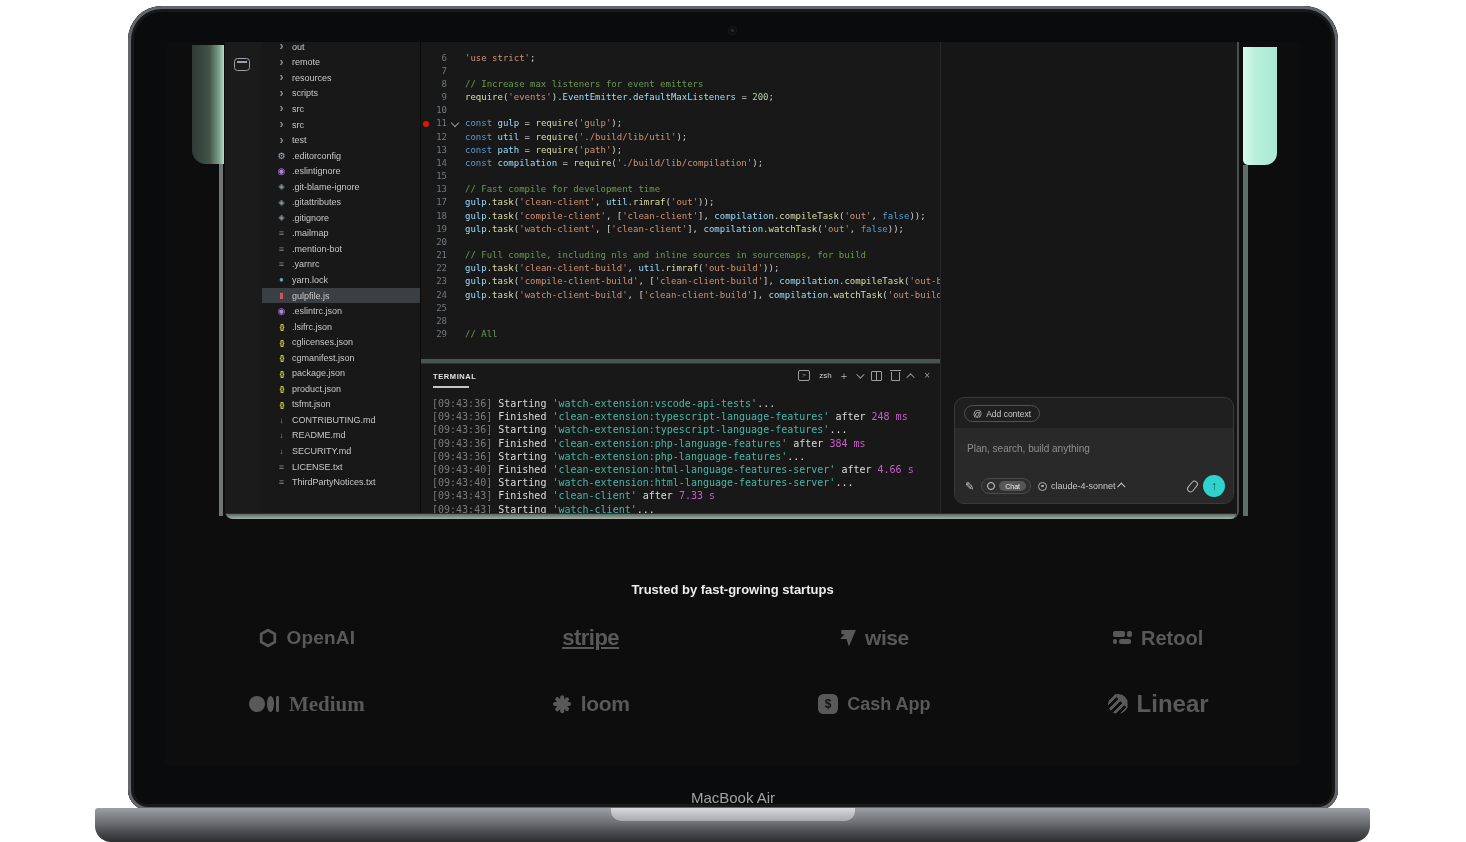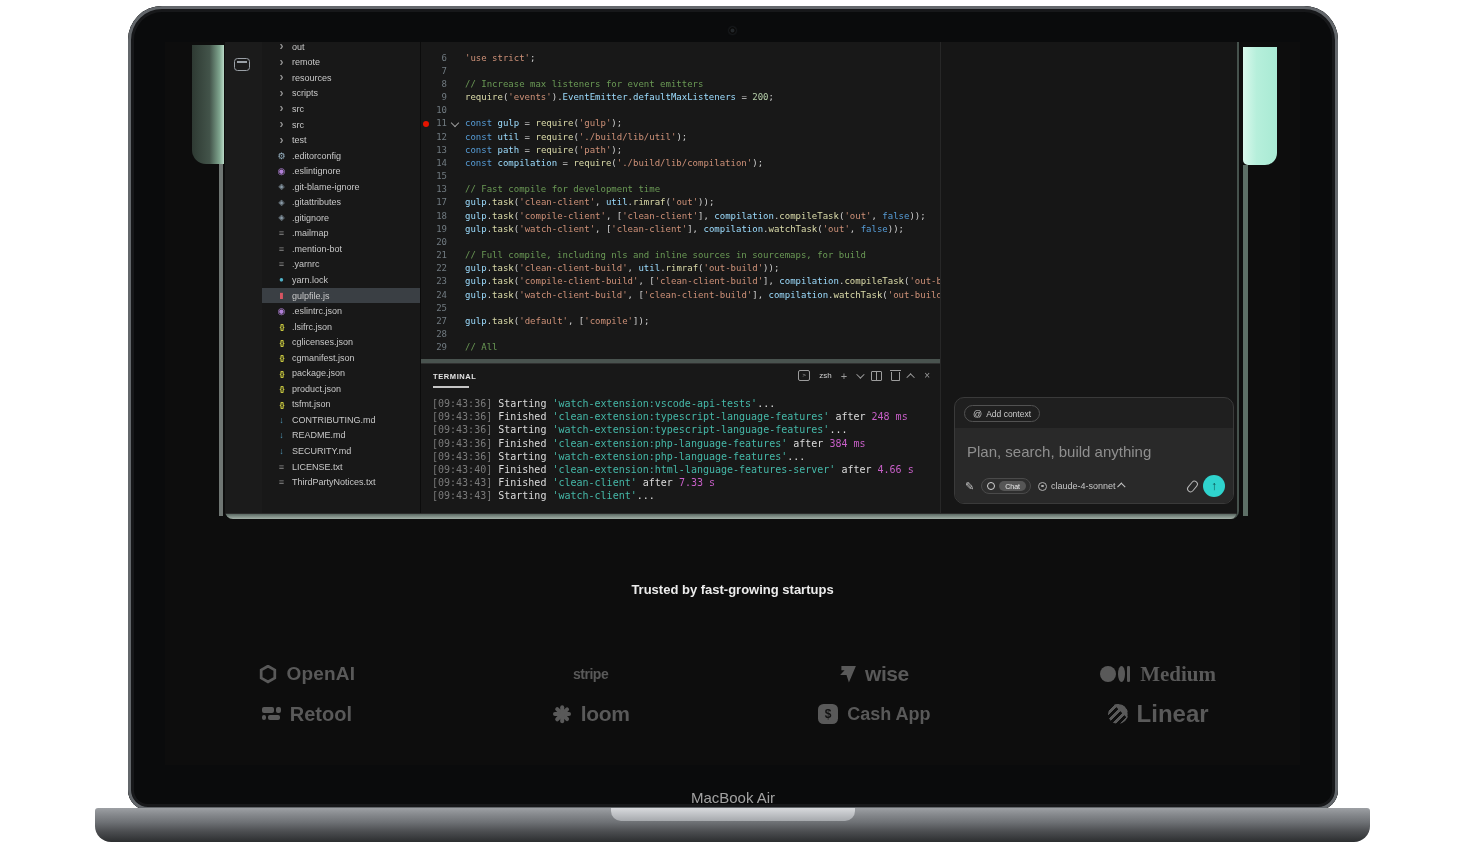--- a/index.html
+++ b/index.html
@@ -75,41 +75,41 @@
   #terminal-lines{position:absolute;left:11px;top:33px;font-family:"DejaVu Sans Mono",monospace;font-size:10px;}
   .term-line{height:13.2px;line-height:13.2px;white-space:pre;}
   .tt-t{color:#7a7a7a;}.tt-w{color:#dcdcdc;}.tt-c{color:#45b8a8;}.tt-d{color:#c75fc7;}
   
   .right-panel{position:absolute;left:715px;top:0;width:297px;height:472px;background:#161616;border-left:1px solid #272727;}
   .chat-card{position:absolute;left:13px;top:355px;width:280px;height:107px;background:#1f1f1f;border:1px solid #3a3a3a;border-radius:10px;box-sizing:border-box;}
   .ctx-pill{position:absolute;left:9px;top:7px;display:inline-flex;align-items:center;gap:4px;
     border:1px solid #525252;border-radius:9px;padding:2.5px 8px;font-size:8.5px;color:#cdcdcd;}
   .at-ic{font-size:9px;color:#cdcdcd;}
   .chat-input{position:absolute;left:0;right:0;top:30px;bottom:0;background:#292929;border-radius:0 0 9px 9px;}
-  .chat-ph{position:absolute;left:12px;top:15px;font-size:15px;color:#8f8f8f;}
+  .chat-ph{position:absolute;left:12px;top:15px;font-size:10px;color:#8f8f8f;}
   .chat-row{position:absolute;left:10px;right:8px;bottom:6px;display:flex;align-items:center;gap:7px;}
   .pencil{color:#c0c0c0;font-size:11px;line-height:11px;}
   .chat-pill{display:inline-flex;align-items:center;gap:4px;background:#2e2e2e;border:1px solid #4a4a4a;border-radius:10px;padding:2px 4px 2px 5px;}
   .ring{width:8px;height:8px;border:1.3px solid #d4d4d4;border-radius:50%;box-sizing:border-box;flex:none;}
   .chat-chip{background:#565656;color:#ececec;font-size:7px;border-radius:7px;padding:1.5px 6px;}
   .model{display:inline-flex;align-items:center;gap:4px;color:#c6c6c6;font-size:9px;}
   .mring{width:9px;height:9px;border:1.2px solid #b0b0b0;border-radius:50%;box-sizing:border-box;position:relative;flex:none;}
   .mring::after{content:'';position:absolute;left:2px;top:2px;width:2.5px;height:2.5px;border-radius:50%;background:#b0b0b0;}
   .chev-up-sm{width:4.5px;height:4.5px;border-right:1.2px solid #c6c6c6;border-bottom:1.2px solid #c6c6c6;transform:rotate(225deg) translateY(-2px);display:inline-block;}
   .spacer{flex:1;}
   .clip{width:7px;height:13px;border:1.4px solid #b5b5b5;border-radius:4px;transform:rotate(40deg);box-sizing:border-box;}
   .send{width:22px;height:22px;border-radius:50%;background:#2fd3cd;display:flex;align-items:center;justify-content:center;flex:none;}
   .send .up{color:#0b4b48;font-weight:bold;font-size:12px;line-height:12px;}
   
   .trusted{position:absolute;left:0;top:540px;width:100%;text-align:center;font-size:13px;font-weight:bold;color:#ececec;}
-  .logos{position:absolute;left:0;top:576px;width:1135px;display:grid;grid-template-columns:repeat(4,1fr);margin-top:36px;}
+  .logos{position:absolute;left:0;top:576px;width:1135px;display:grid;grid-template-columns:repeat(4,1fr);row-gap:26px;}
   .cell{height:40px;display:flex;align-items:center;justify-content:center;gap:9px;color:#595959;}
   .lg-txt{font-weight:bold;}
   .lg-openai{font-size:19px;font-weight:bold;letter-spacing:0.2px;}
-  .lg-stripe{font-size:14px;letter-spacing:-0.5px;}
+  .lg-stripe{font-size:22px;letter-spacing:-0.5px;text-decoration:underline;}
   .lg-wise{font-size:21px;letter-spacing:-0.5px;}
   .lg-retool{font-size:20px;}
   .lg-medium{font-family:"Liberation Serif",serif;font-size:21px;}
   .lg-loom{font-size:21px;letter-spacing:-0.3px;}
   .lg-cash{font-size:18px;}
   .lg-linear{font-size:24px;font-weight:bold;}
   .openai-icon{position:relative;width:19px;height:19px;background:#595959;
     clip-path:polygon(50% 0,93% 25%,93% 75%,50% 100%,7% 75%,7% 25%);}
   .openai-icon::after{content:'';position:absolute;inset:3.2px;background:#0d0d0d;
     clip-path:polygon(50% 0,93% 25%,93% 75%,50% 100%,7% 75%,7% 25%);}
@@ -285,21 +285,20 @@
             <div class="code-line"><span class="ln">13</span><span class="tk-c">// Fast compile for development time</span></div>
             <div class="code-line"><span class="ln">17</span><span class="tk-v">gulp</span><span class="tk-p">.</span><span class="tk-f">task</span><span class="tk-p">(</span><span class="tk-s">'clean-client'</span><span class="tk-p">, </span><span class="tk-v">util</span><span class="tk-p">.</span><span class="tk-f">rimraf</span><span class="tk-p">(</span><span class="tk-s">'out'</span><span class="tk-p">));</span></div>
             <div class="code-line"><span class="ln">18</span><span class="tk-v">gulp</span><span class="tk-p">.</span><span class="tk-f">task</span><span class="tk-p">(</span><span class="tk-s">'compile-client'</span><span class="tk-p">, [</span><span class="tk-s">'clean-client'</span><span class="tk-p">], </span><span class="tk-v">compilation</span><span class="tk-p">.</span><span class="tk-f">compileTask</span><span class="tk-p">(</span><span class="tk-s">'out'</span><span class="tk-p">, </span><span class="tk-k">false</span><span class="tk-p">));</span></div>
             <div class="code-line"><span class="ln">19</span><span class="tk-v">gulp</span><span class="tk-p">.</span><span class="tk-f">task</span><span class="tk-p">(</span><span class="tk-s">'watch-client'</span><span class="tk-p">, [</span><span class="tk-s">'clean-client'</span><span class="tk-p">], </span><span class="tk-v">compilation</span><span class="tk-p">.</span><span class="tk-f">watchTask</span><span class="tk-p">(</span><span class="tk-s">'out'</span><span class="tk-p">, </span><span class="tk-k">false</span><span class="tk-p">));</span></div>
             <div class="code-line"><span class="ln">20</span></div>
             <div class="code-line"><span class="ln">21</span><span class="tk-c">// Full compile, including nls and inline sources in sourcemaps, for build</span></div>
             <div class="code-line"><span class="ln">22</span><span class="tk-v">gulp</span><span class="tk-p">.</span><span class="tk-f">task</span><span class="tk-p">(</span><span class="tk-s">'clean-client-build'</span><span class="tk-p">, </span><span class="tk-v">util</span><span class="tk-p">.</span><span class="tk-f">rimraf</span><span class="tk-p">(</span><span class="tk-s">'out-build'</span><span class="tk-p">));</span></div>
             <div class="code-line"><span class="ln">23</span><span class="tk-v">gulp</span><span class="tk-p">.</span><span class="tk-f">task</span><span class="tk-p">(</span><span class="tk-s">'compile-client-build'</span><span class="tk-p">, [</span><span class="tk-s">'clean-client-build'</span><span class="tk-p">], </span><span class="tk-v">compilation</span><span class="tk-p">.</span><span class="tk-f">compileTask</span><span class="tk-p">(</span><span class="tk-s">'out-build'</span></div>
             <div class="code-line"><span class="ln">24</span><span class="tk-v">gulp</span><span class="tk-p">.</span><span class="tk-f">task</span><span class="tk-p">(</span><span class="tk-s">'watch-client-build'</span><span class="tk-p">, [</span><span class="tk-s">'clean-client-build'</span><span class="tk-p">], </span><span class="tk-v">compilation</span><span class="tk-p">.</span><span class="tk-f">watchTask</span><span class="tk-p">(</span><span class="tk-s">'out-build'</span></div>
             <div class="code-line"><span class="ln">25</span></div>
-            <div class="code-line"><span class="ln">27</span><span class="tk-v">gulp</span><span class="tk-p">.</span><span class="tk-f">task</span><span class="tk-p">(</span><span class="tk-s">'default'</span><span class="tk-p">, [</span><span class="tk-s">'compile'</span><span class="tk-p">]);</span></div>
             <div class="code-line"><span class="ln">28</span></div>
             <div class="code-line"><span class="ln">29</span><span class="tk-c">// All</span></div>
           </div>
       </div>
       <div class="hscrollbar"></div>
 
       <div class="terminal">
         <span class="term-title">TERMINAL</span>
         <div class="term-underline"></div>
         <div class="term-icons">
@@ -312,20 +311,21 @@
           <span class="chev up"></span>
           <span class="tclose">×</span>
         </div>
         <div id="terminal-lines">
             <div class="term-line"><span class="tt-t">[09:43:36] </span><span class="tt-w">Starting </span><span class="tt-c">'watch-extension:vscode-api-tests'</span><span class="tt-w">...</span></div>
             <div class="term-line"><span class="tt-t">[09:43:36] </span><span class="tt-w">Finished </span><span class="tt-c">'clean-extension:typescript-language-features'</span><span class="tt-w"> after </span><span class="tt-d">248 ms</span></div>
             <div class="term-line"><span class="tt-t">[09:43:36] </span><span class="tt-w">Starting </span><span class="tt-c">'watch-extension:typescript-language-features'</span><span class="tt-w">...</span></div>
             <div class="term-line"><span class="tt-t">[09:43:36] </span><span class="tt-w">Finished </span><span class="tt-c">'clean-extension:php-language-features'</span><span class="tt-w"> after </span><span class="tt-d">384 ms</span></div>
             <div class="term-line"><span class="tt-t">[09:43:36] </span><span class="tt-w">Starting </span><span class="tt-c">'watch-extension:php-language-features'</span><span class="tt-w">...</span></div>
             <div class="term-line"><span class="tt-t">[09:43:40] </span><span class="tt-w">Finished </span><span class="tt-c">'clean-extension:html-language-features-server'</span><span class="tt-w"> after </span><span class="tt-d">4.66 s</span></div>
+            <div class="term-line"><span class="tt-t">[09:43:40] </span><span class="tt-w">Starting </span><span class="tt-c">'watch-extension:html-language-features-server'</span><span class="tt-w">...</span></div>
             <div class="term-line"><span class="tt-t">[09:43:43] </span><span class="tt-w">Finished </span><span class="tt-c">'clean-client'</span><span class="tt-w"> after </span><span class="tt-d">7.33 s</span></div>
             <div class="term-line"><span class="tt-t">[09:43:43] </span><span class="tt-w">Starting </span><span class="tt-c">'watch-client'</span><span class="tt-w">...</span></div>
           </div>
       </div>
 
       <div class="right-panel">
         <div class="chat-card">
           <div class="ctx-pill">
             <span class="at-ic">@</span>
             <span>Add context</span>
@@ -363,37 +363,37 @@
         <span class="lg-txt lg-openai">OpenAI</span>
       </div>
       <div class="cell">
         <span class="lg-txt lg-stripe">stripe</span>
       </div>
       <div class="cell">
         <span class="wise-flag-icon"></span>
         <span class="lg-txt lg-wise">wise</span>
       </div>
       <div class="cell">
-        <span class="medium-icon">
-            <i class="m1"></i>
-            <i class="m2"></i>
-            <i class="m3"></i>
-          </span>
-        <span class="lg-txt lg-medium">Medium</span>
-      </div>
-      <div class="cell">
         <span class="retool-icon">
             <i class="r1"></i>
             <i class="r1b"></i>
             <i class="r2b"></i>
             <i class="r2"></i>
           </span>
         <span class="lg-txt lg-retool">Retool</span>
       </div>
       <div class="cell">
+        <span class="medium-icon">
+            <i class="m1"></i>
+            <i class="m2"></i>
+            <i class="m3"></i>
+          </span>
+        <span class="lg-txt lg-medium">Medium</span>
+      </div>
+      <div class="cell">
         <span class="loom-icon">
             <i></i>
             <i></i>
             <i></i>
             <i></i>
           </span>
         <span class="lg-txt lg-loom">loom</span>
       </div>
       <div class="cell">
         <span class="cashapp-icon">$</span>

